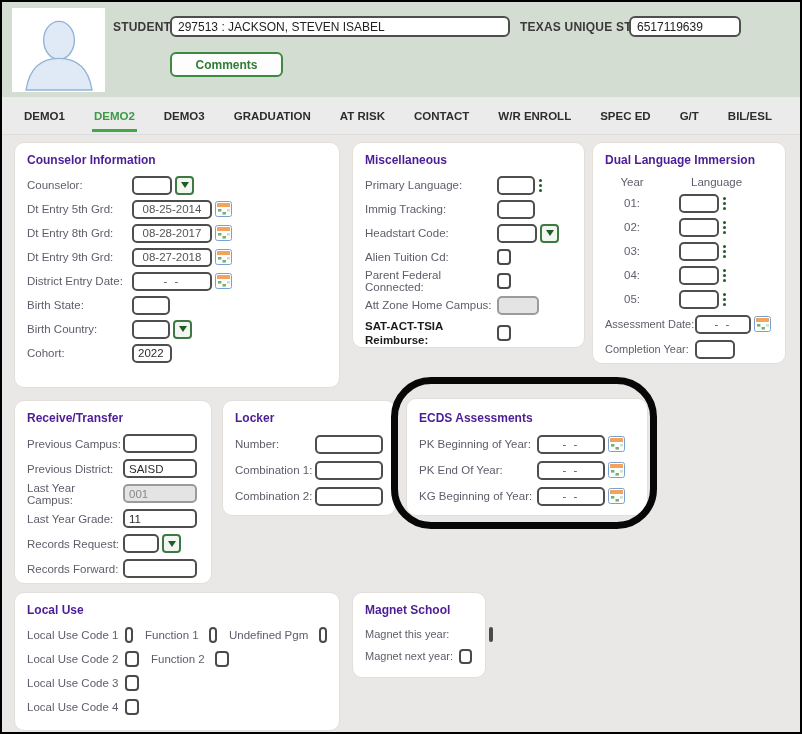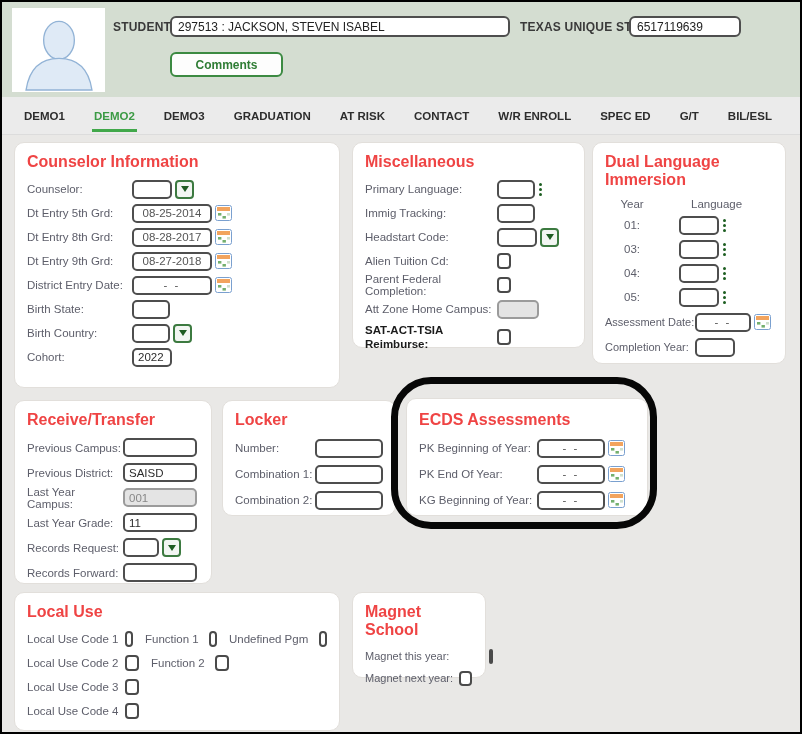--- a/index.html
+++ b/index.html
@@ -13,21 +13,21 @@
   .hinput{position:absolute;height:21px;border:2px solid #4e4e4e;border-radius:6px;background:#fff;font-size:12px;color:#222;padding:0 6px;}
   .comments{position:absolute;left:168px;top:50px;width:113px;height:25px;background:#fdfdfd;border:2px solid #3c8a42;border-radius:6px;color:#2f7d35;font-weight:700;font-size:12px;cursor:pointer;}
 
   
   .tabbar{position:absolute;left:0;top:95px;width:100%;height:38px;background:#ebebeb;display:flex;align-items:center;justify-content:space-between;padding:0 26px 0 20px;box-shadow:inset 0 -1px 0 #dcdcdc;}
   .tab{font-size:11.5px;font-weight:700;color:#2d2d2d;padding:9px 2px 7px;border-bottom:3px solid transparent;cursor:pointer;white-space:nowrap;}
   .tab.active{color:#3b9a44;border-bottom-color:#41a84a;}
 
   
   .panel{position:absolute;background:#fff;border:1px solid #e2dfdb;border-radius:10px;padding:8px 12px;}
-  .ptitle{font-size:16px;font-weight:700;color:#ef4444;margin:2px 0 6px;}
+  .ptitle{font-size:12px;font-weight:700;color:#4c1d95;margin:2px 0 6px;}
   .row{display:flex;align-items:center;height:24px;}
   .lbl{font-size:11.5px;color:#5d5e6a;flex:0 0 auto;}
   .inp{height:19px;border:2px solid #4e4e4e;border-radius:5px;background:#fff;font-size:11.5px;color:#2c2c2c;padding:0 4px;outline:none;}
   .inp.date{text-align:center;letter-spacing:2px;color:#555;}
   .inp.dis{background:#e4e4e4;border-color:#9b9b9b;color:#888;}
   .cb{display:inline-block;width:14px;height:16px;border:2px solid #4a4a4a;border-radius:4px;background:#fff;cursor:pointer;}
   .dd{width:19px;height:19px;margin-left:3px;border:2px solid #3c7a40;border-radius:4px;background:#f2f6f2;display:flex;align-items:center;justify-content:center;padding:0;cursor:pointer;}
   .tri{width:0;height:0;border-left:4px solid transparent;border-right:4px solid transparent;border-top:6px solid #1e5c22;}
   .dots{display:inline-flex;flex-direction:column;gap:2px;margin-left:4px;cursor:pointer;}
   .dots i{width:3px;height:3px;border-radius:50%;background:#1d5e21;}
@@ -167,21 +167,21 @@
       <input class="inp" style="width: 40px;" value="">
       <button class="dd">
           <span class="tri"></span>
         </button>
     </div>
     <div class="row">
       <span class="lbl" style="width:132px;">Alien Tuition Cd:</span>
       <span class="cb"></span>
     </div>
     <div class="row">
-      <span class="lbl" style="width:132px;">Parent Federal Completion:</span>
+      <span class="lbl" style="width:132px;">Parent Federal Connected:</span>
       <span class="cb"></span>
     </div>
     <div class="row">
       <span class="lbl" style="width:132px;">Att Zone Home Campus:</span>
       <input class="inp dis" style="width: 42px;" disabled="" value="">
     </div>
     <div class="row" style="height:32px;">
       <span class="boldlbl" style="width:132px;">SAT-ACT-TSIA Reimburse:</span>
       <span class="cb"></span>
     </div>
@@ -196,20 +196,29 @@
     <div class="row">
       <span class="lbl" style="width:54px;text-align:center;">01:</span>
       <input class="inp" style="width: 40px; margin-left: 20px;" value="">
       <span class="dots">
           <i></i>
           <i></i>
           <i></i>
         </span>
     </div>
     <div class="row">
+      <span class="lbl" style="width:54px;text-align:center;">02:</span>
+      <input class="inp" style="width: 40px; margin-left: 20px;" value="">
+      <span class="dots">
+          <i></i>
+          <i></i>
+          <i></i>
+        </span>
+    </div>
+    <div class="row">
       <span class="lbl" style="width:54px;text-align:center;">03:</span>
       <input class="inp" style="width: 40px; margin-left: 20px;" value="">
       <span class="dots">
           <i></i>
           <i></i>
           <i></i>
         </span>
     </div>
     <div class="row">
       <span class="lbl" style="width:54px;text-align:center;">04:</span>

